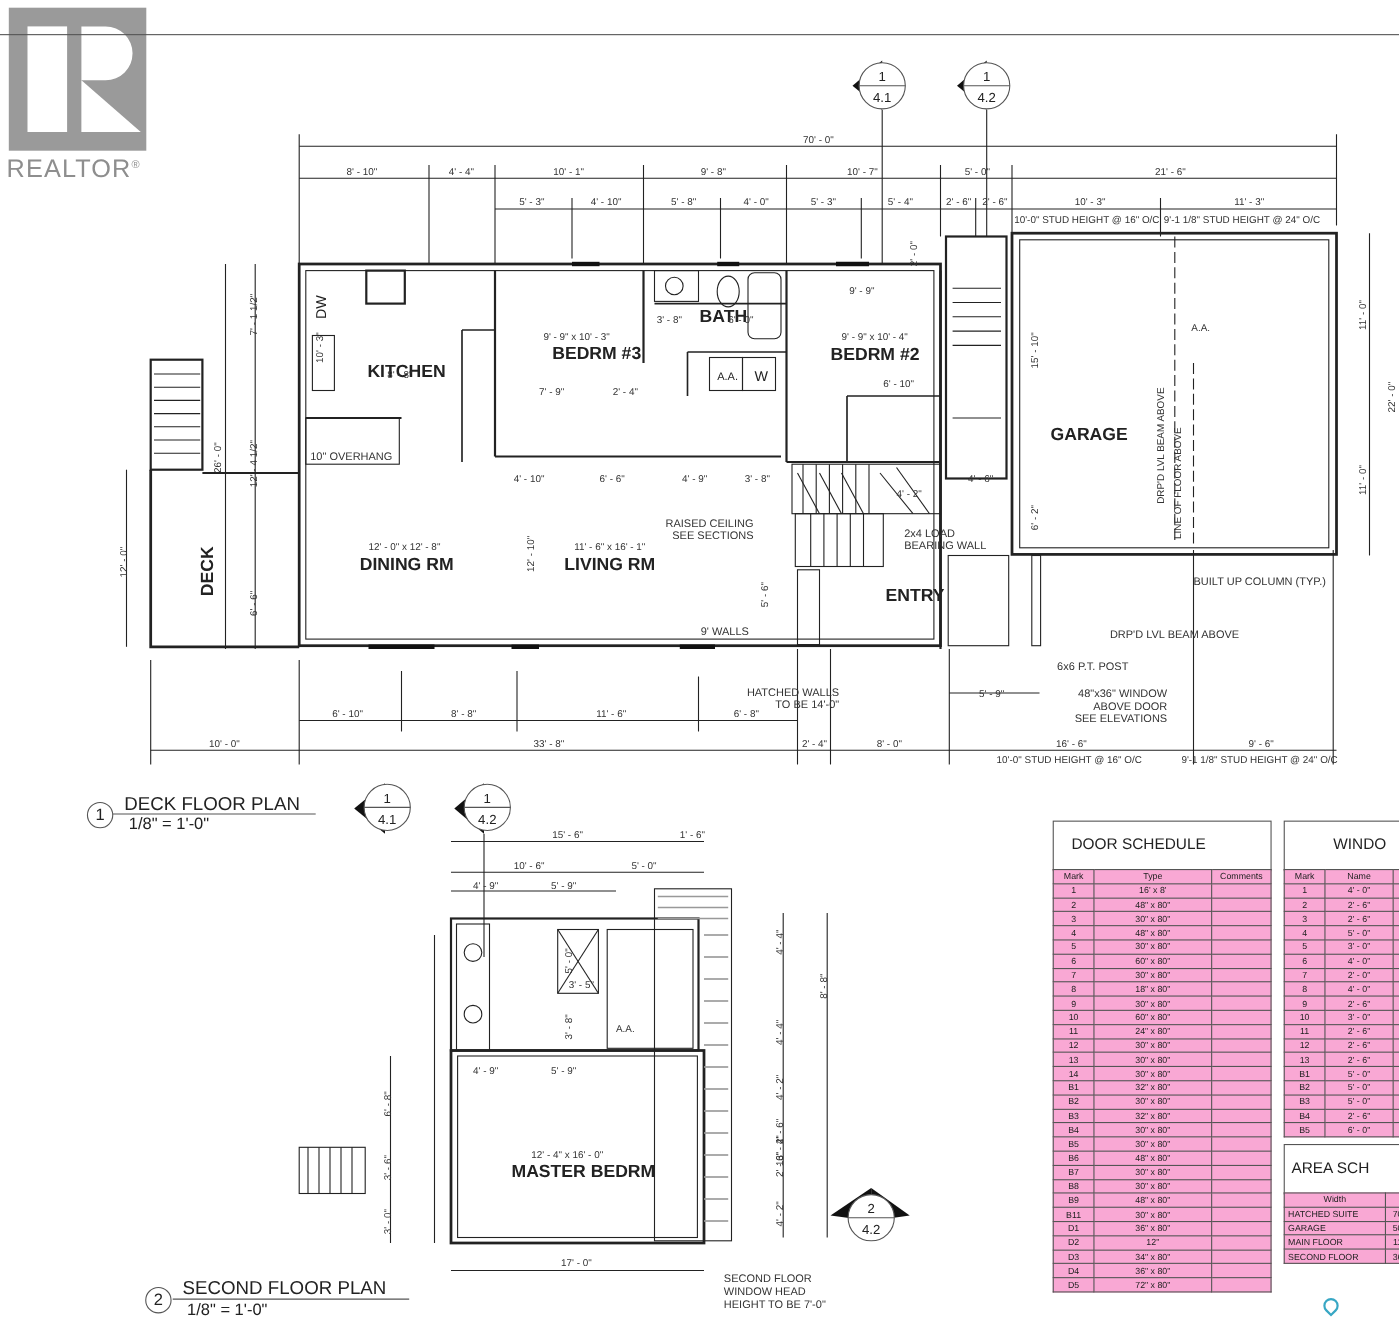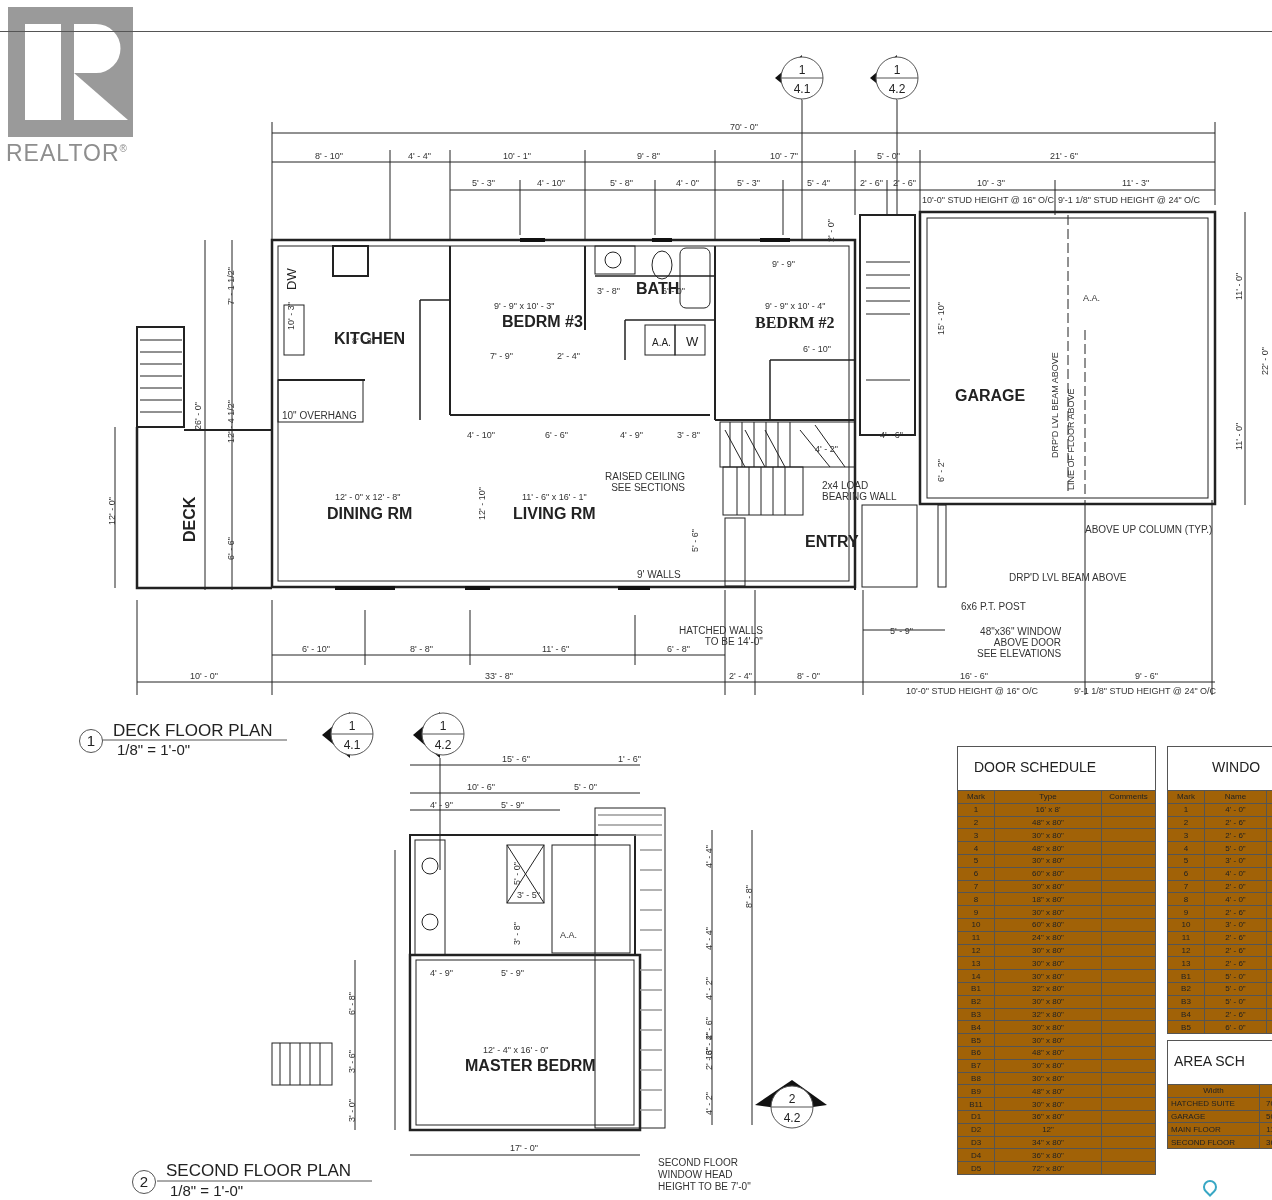--- a/index.html
+++ b/index.html
@@ -6,21 +6,21 @@
   body { width:1272px; height:1200px; position:relative; overflow:hidden; font-family:"Liberation Sans", sans-serif; color:#222; }
   .abs { position:absolute; }
   svg.plan { position:absolute; left:0; top:0; }
   .lbl { position:absolute; font-family:"Liberation Sans", sans-serif; color:#222; white-space:nowrap; }
   .room { font-weight:bold; font-size:16px; }
   .dim { font-size:9px; color:#333; }
   .dimv { font-size:9px; color:#333; transform:rotate(-90deg); transform-origin:left top; }
   .note { font-size:10px; color:#333; }
   .realtor { position:absolute; left:8px; top:7px; width:125px; height:130px; background:#9a9a9a; }
   .realtor-text { position:absolute; left:6px; top:140px; font-size:23px; color:#8e8e8e; letter-spacing:1px; }
-  table.sched { position:absolute; border-collapse:collapse; font-size:8px; background:#a16207; }
+  table.sched { position:absolute; border-collapse:collapse; font-size:8px; background:#f9a8d4; }
   table.sched td, table.sched th { border:1px solid #555; padding:0 3px; height:11.8px; line-height:11px; text-align:center; font-weight:normal; color:#222; }
   .sched-box { position:absolute; border:1px solid #555; background:#fff; }
   .sched-title { position:absolute; font-size:14px; color:#222; }
   .circle-num { position:absolute; width:22px; height:22px; border:1px solid #555; border-radius:50%; font-size:15px; text-align:center; line-height:22px; background:#fff; }
   .section-marker { position:absolute; width:44px; height:44px; }
   .sm-top, .sm-bot { position:absolute; width:44px; text-align:center; font-size:12px; color:#222; }
   .sm-top { top:7px; } .sm-bot { top:26px; }
   .pin { position:absolute; left:1203px; top:1180px; width:10px; height:10px; border:2px solid #38a7c4; border-radius:50% 50% 50% 0; transform:rotate(-45deg); }
 </style>
 </head>
@@ -299,40 +299,40 @@
 <div class="lbl room" style="left:334px;top:330px;">KITCHEN</div>
 <div class="lbl dim" style="left:352px;top:336px;">8' - 8"</div>
 <div class="lbl" style="left:284px;top:290px;font-size:13px;transform:rotate(-90deg);transform-origin:left top;">DW</div>
 <div class="lbl note" style="left:282px;top:410px;">10" OVERHANG</div>
 <div class="lbl dim" style="left:494px;top:301px;">9' - 9" x 10' - 3"</div>
 <div class="lbl room" style="left:502px;top:313px;">BEDRM #3</div>
 <div class="lbl room" style="left:636px;top:280px;">BATH</div>
 <div class="lbl" style="left:652px;top:337px;font-size:10px;">A.A.</div>
 <div class="lbl" style="left:686px;top:334px;font-size:13px;">W</div>
 <div class="lbl dim" style="left:765px;top:301px;">9' - 9" x 10' - 4"</div>
-<div class="lbl room" style="left:755px;top:314px;font-family:Liberation Serif, serif;">BEDRM #2</div>
+<div class="lbl room" style="left:755px;top:314px;">BEDRM #2</div>
 <div class="lbl room" style="left:955px;top:387px;">GARAGE</div>
 <div class="lbl dim" style="left:1083px;top:293px;">A.A.</div>
 <div class="lbl dim" style="left:1050px;top:458px;transform:rotate(-90deg);transform-origin:left top;">DRP'D LVL BEAM ABOVE</div>
 <div class="lbl dim" style="left:1066px;top:490px;transform:rotate(-90deg);transform-origin:left top;">LINE OF FLOOR ABOVE</div>
 <div class="lbl dim" style="left:335px;top:492px;">12' - 0" x 12' - 8"</div>
 <div class="lbl room" style="left:327px;top:505px;">DINING RM</div>
 <div class="lbl dim" style="left:522px;top:492px;">11' - 6" x 16' - 1"</div>
 <div class="lbl room" style="left:513px;top:505px;">LIVING RM</div>
 <div class="lbl room" style="left:805px;top:533px;">ENTRY</div>
 <div class="lbl room" style="left:181px;top:542px;transform:rotate(-90deg);transform-origin:left top;">DECK</div>
 
 <div class="lbl note" style="left:605px;top:471px;text-align:right;white-space:pre;line-height:11px;">RAISED CEILING
 SEE SECTIONS</div>
 <div class="lbl note" style="left:822px;top:480px;white-space:pre;line-height:11px;">2x4 LOAD
 BEARING WALL</div>
 <div class="lbl note" style="left:637px;top:569px;">9' WALLS</div>
 <div class="lbl note" style="left:679px;top:625px;text-align:right;white-space:pre;line-height:11px;">HATCHED WALLS
 TO BE 14'-0"</div>
-<div class="lbl note" style="left:1085px;top:524px;">ABOVE UP COLUMN (TYP.)</div>
+<div class="lbl note" style="left:1085px;top:524px;">BUILT UP COLUMN (TYP.)</div>
 <div class="lbl note" style="left:1009px;top:572px;">DRP'D LVL BEAM ABOVE</div>
 <div class="lbl note" style="left:961px;top:601px;">6x6 P.T. POST</div>
 <div class="lbl note" style="left:977px;top:626px;text-align:right;white-space:pre;line-height:11px;">48"x36" WINDOW
 ABOVE DOOR
 SEE ELEVATIONS</div>
 
 <div class="lbl dim" style="left:467px;top:430px;">4' - 10"</div>
 <div class="lbl dim" style="left:545px;top:430px;">6' - 6"</div>
 <div class="lbl dim" style="left:620px;top:430px;">4' - 9"</div>
 <div class="lbl dim" style="left:677px;top:430px;">3' - 8"</div>

